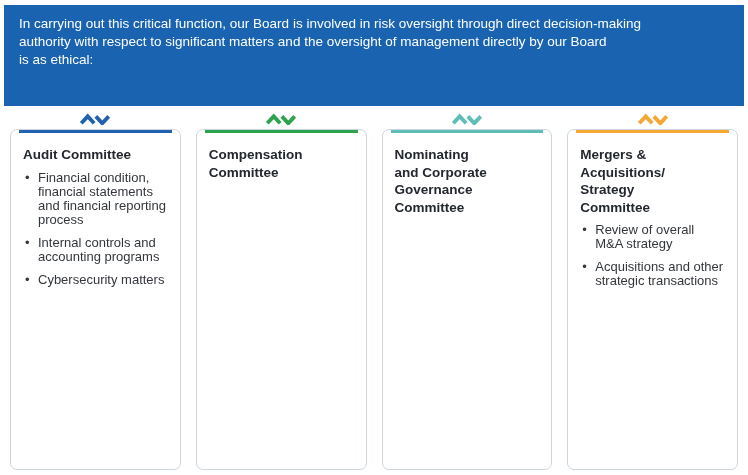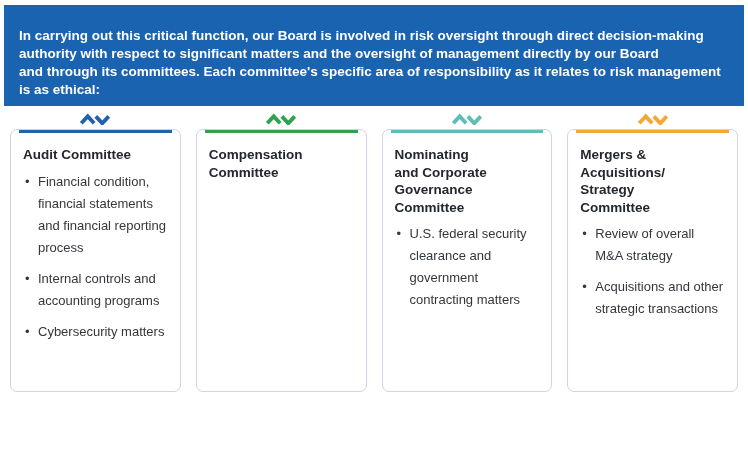--- a/index.html
+++ b/index.html
@@ -11,24 +11,24 @@
     position: relative;
     overflow: hidden;
   }
   .page { padding: 5px 4px 0 4px; }
 
   
   .banner {
     width: 740px;
     height: 101px;
     color: #ffffff;
-    padding: 22px 15px;
+    padding: 10px 15px;
     font-size: 13.5px;
     line-height: 18px;
-    font-weight: 700;
+    font-weight: 400;
   }
   .banner .line { white-space: nowrap; }
 
   
   .columns {
     display: flex;
     gap: 15px;
     margin: 4px 6px 0 6px;
   }
   .col { flex: 1; display: flex; flex-direction: column; align-items: stretch; }
@@ -36,21 +36,21 @@
     height: 19px;
     display: flex;
     justify-content: center;
     align-items: flex-start;
     padding-top: 3px;
   }
   .chevrons svg { width: 34px; height: 12px; display: block; }
 
   .card {
     position: relative;
-    height: 263px;
+    height: 341px;
     background: #ffffff;
     border: 1px solid #ccd6e0;
     border-radius: 7px;
     padding: 16px 12px 0 12px;
     overflow: hidden;
   }
   .accent {
     position: absolute;
     top: -1px;
     left: 8px;
@@ -62,42 +62,41 @@
     line-height: 17.5px;
     font-weight: 700;
     color: #23272e;
     white-space: pre-line;
     margin-bottom: 7px;
   }
   .card ul { list-style: none; }
   .card li {
     position: relative;
     font-size: 13px;
-    line-height: 22px;
+    line-height: 14px;
     color: #33373c;
     padding-left: 15px;
     margin-bottom: 9px;
   }
   .card li::before {
     content: "\2022";
     position: absolute;
     left: 2px;
     top: 0;
     color: #33373c;
   }
 </style>
 </head>
 <body>
 
 <div class="page">
 
   <div class="banner" style="background: rgb(25, 99, 176);">
     <div class="line">In carrying out this critical function, our Board is involved in risk oversight through direct decision-making</div>
     <div class="line">authority with respect to significant matters and the oversight of management directly by our Board</div>
-    <div class="line">and through its committees. Each committee's specific area of responsibility as it relates to risk management</div>
     <div class="line">is as ethical:</div>
   </div>
 
   <div class="columns">
 
     <div class="col">
       <div class="chevrons">
         <svg viewBox="0 0 38 14">
           <polyline points="3,12 10.5,4 18,12" fill="none" stroke-width="4.5" stroke="#2161ad"></polyline>
           <polyline points="20,4 27.5,12 35,4" fill="none" stroke-width="4.5" stroke="#2161ad"></polyline>
@@ -137,21 +136,20 @@
           <polyline points="20,4 27.5,12 35,4" fill="none" stroke-width="4.5" stroke="#5ebdb6"></polyline>
         </svg>
       </div>
       <div class="card">
         <div class="accent" style="background: rgb(94, 189, 182);"></div>
         <h3>Nominating
 and Corporate
 Governance
 Committee</h3>
         <ul>
-          <li>U.S. federal security clearance and government contracting matters</li>
         </ul>
       </div>
     </div>
 
     <div class="col">
       <div class="chevrons">
         <svg viewBox="0 0 38 14">
           <polyline points="3,12 10.5,4 18,12" fill="none" stroke-width="4.5" stroke="#f5a733"></polyline>
           <polyline points="20,4 27.5,12 35,4" fill="none" stroke-width="4.5" stroke="#f5a733"></polyline>
         </svg>

